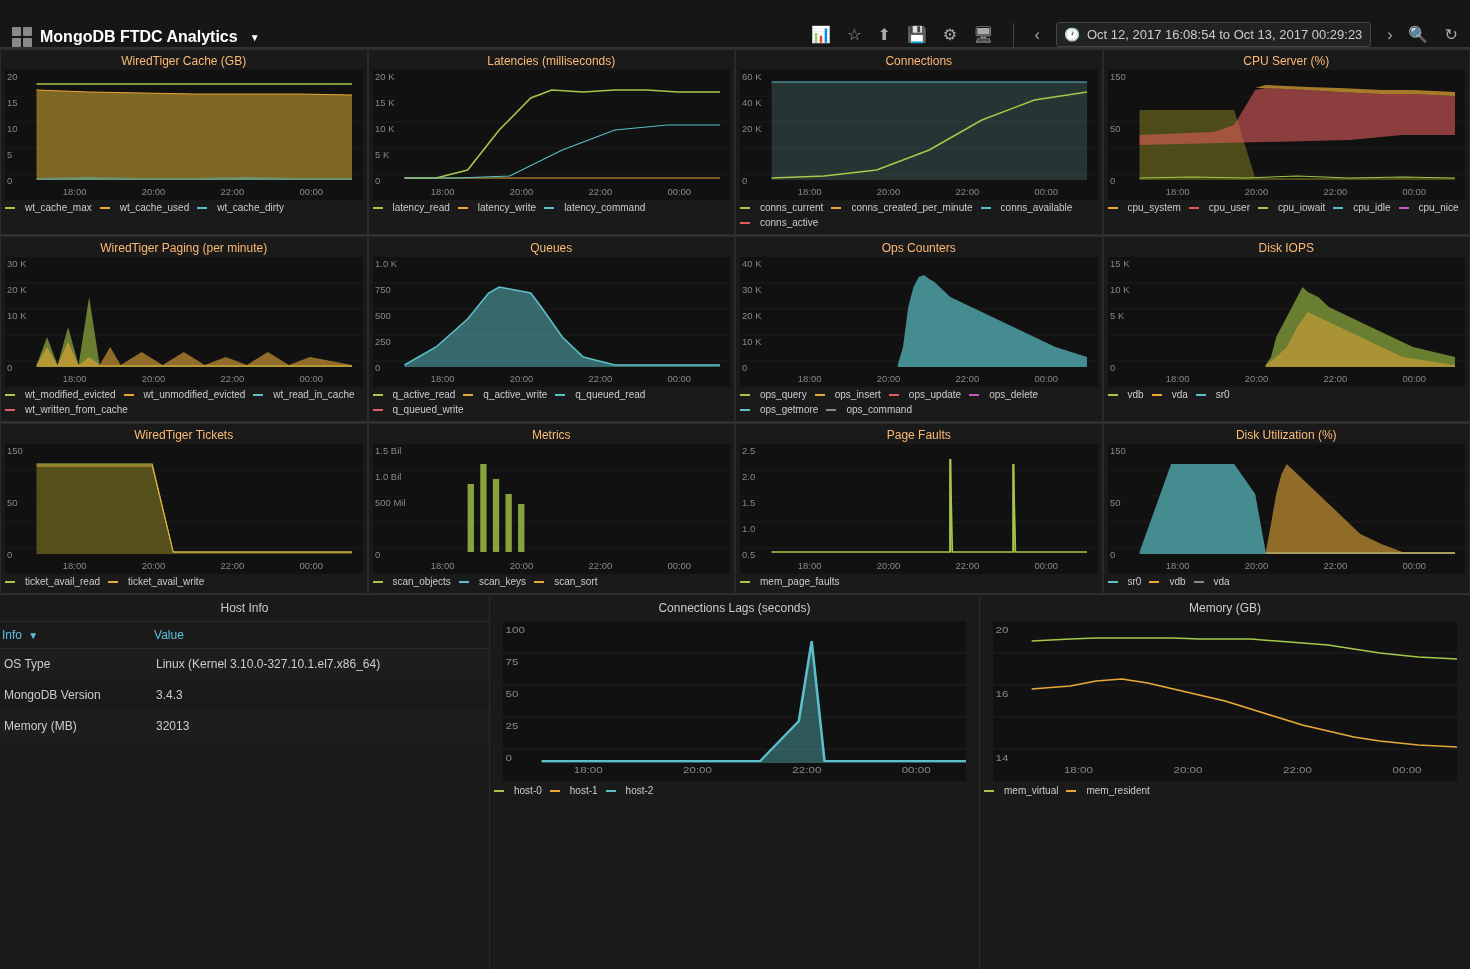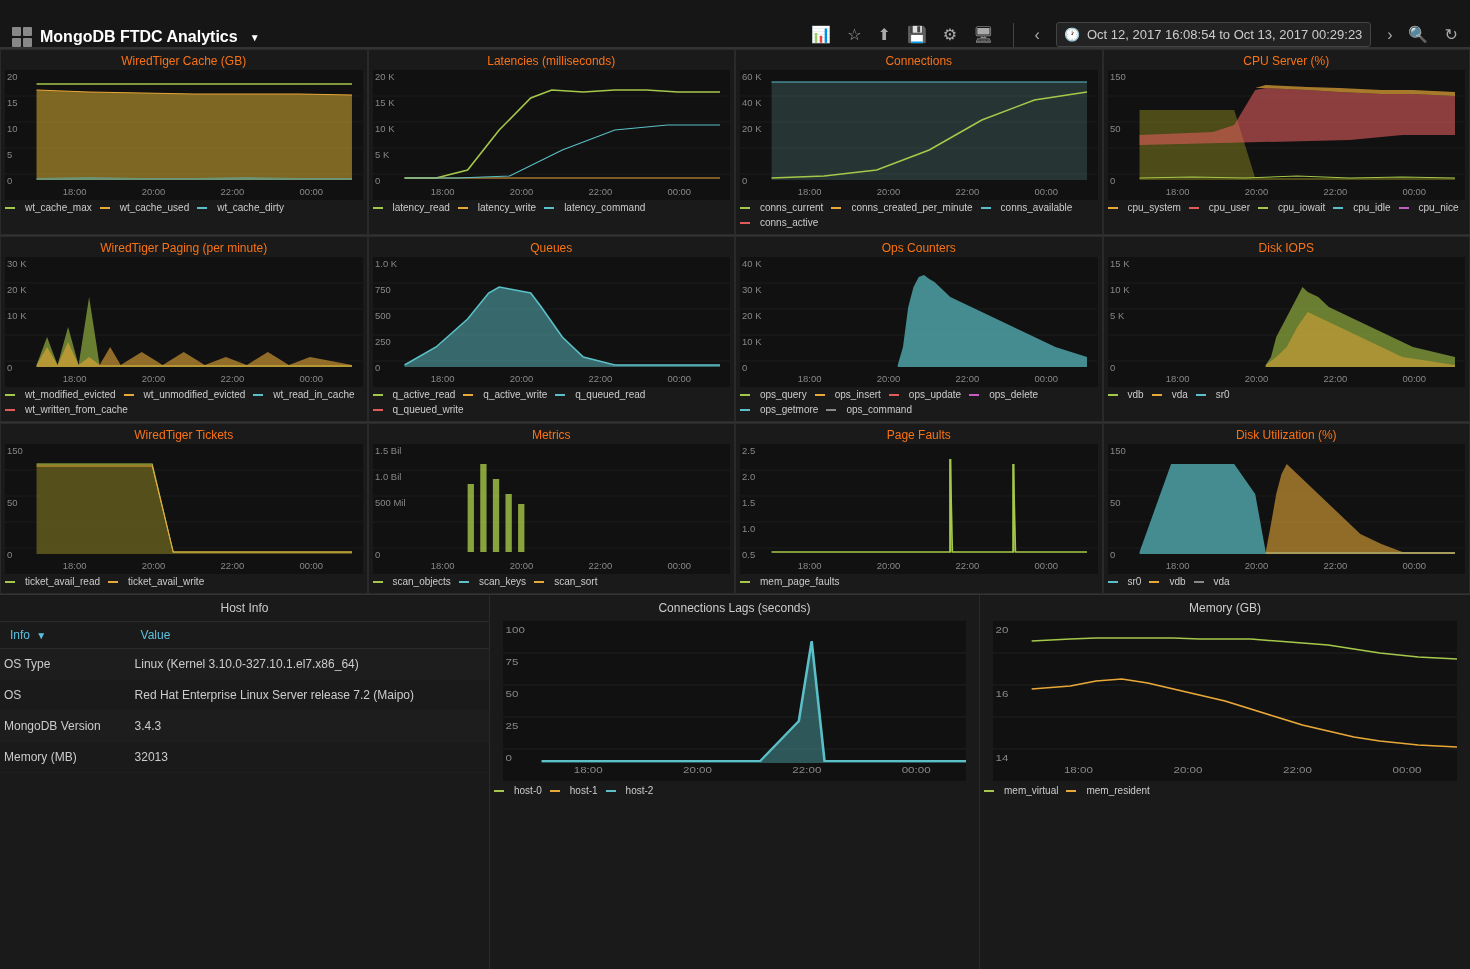--- a/index.html
+++ b/index.html
@@ -16,33 +16,33 @@
     .header-divider { width: 1px; height: 24px; background: #444; margin: 0 4px; }
     .date-range { display: flex; align-items: center; gap: 6px; color: #ccc; font-size: 13px; border: 1px solid #444; border-radius: 3px; padding: 4px 8px; background: #222; }
     
     
     .main { display: flex; flex-direction: column; height: calc(969px - 48px); overflow: hidden; }
     
     
     .charts-grid { display: grid; grid-template-columns: repeat(4, 1fr); gap: 0; border-top: 1px solid #333; }
     
     .chart-panel { border: 1px solid #2a2a2a; background: #1a1a1a; padding: 4px; }
-    .chart-title { text-align: center; color: #f97316; font-size: 12px; margin-bottom: 2px; }
+    .chart-title { text-align: center; color: #fdba74; font-size: 12px; margin-bottom: 2px; }
     .chart-area { background: #111; height: 130px; position: relative; overflow: hidden; }
     .chart-legend { display: flex; flex-wrap: wrap; gap: 4px 8px; padding: 2px 0; font-size: 10px; }
     .legend-item { display: flex; align-items: center; gap: 10px; }
     .legend-dot { width: 10px; height: 2px; display: inline-block; flex-shrink: 0; }
     
     
     .bottom-section { display: grid; grid-template-columns: 1fr 1fr 1fr; border-top: 1px solid #333; }
     
     .host-info-panel { border-right: 1px solid #2a2a2a; background: #1a1a1a; }
     .host-info-title { text-align: center; color: #ccc; font-size: 12px; padding: 6px; border-bottom: 1px solid #2a2a2a; }
     .host-table { width: 100%; border-collapse: collapse; }
-    .host-table th { color: #5bc0de; padding: 6px 10px; border-bottom: 1px solid #2a2a2a; text-align: left; font-weight: normal; }
+    .host-table th { color: #5bc0de; padding: 6px 2px; border-bottom: 1px solid #2a2a2a; text-align: left; font-weight: normal; }
     .host-table td { padding: 8px 4px; border-bottom: 1px solid #1e1e1e; color: #ccc; }
     .host-table tr:nth-child(odd) td { background: #1d1d1d; }
     .sort-icon { font-size: 10px; margin-left: 3px; color: #5bc0de; }
     
     .replication-panel { border-right: 1px solid #2a2a2a; background: #1a1a1a; }
     .memory-panel { background: #1a1a1a; }
     
     .bottom-chart-title { text-align: center; color: #ccc; font-size: 12px; padding: 6px; }
     .bottom-chart-area { background: #111; height: 160px; position: relative; overflow: hidden; margin: 0 13px; }
     .bottom-legend { display: flex; flex-wrap: wrap; gap: 4px 8px; padding: 4px 4px; font-size: 10px; }
@@ -605,24 +605,20 @@
             </th>
             <th>Value</th>
           </tr>
         </thead>
         <tbody>
           <tr>
             <td>OS Type</td>
             <td>Linux (Kernel 3.10.0-327.10.1.el7.x86_64)</td>
           </tr>
           <tr>
-            <td>OS</td>
-            <td>Red Hat Enterprise Linux Server release 7.2 (Maipo)</td>
-          </tr>
-          <tr>
             <td>MongoDB Version</td>
             <td>3.4.3</td>
           </tr>
           <tr>
             <td>Memory (MB)</td>
             <td>32013</td>
           </tr>
         </tbody>
       </table>
     </div>

